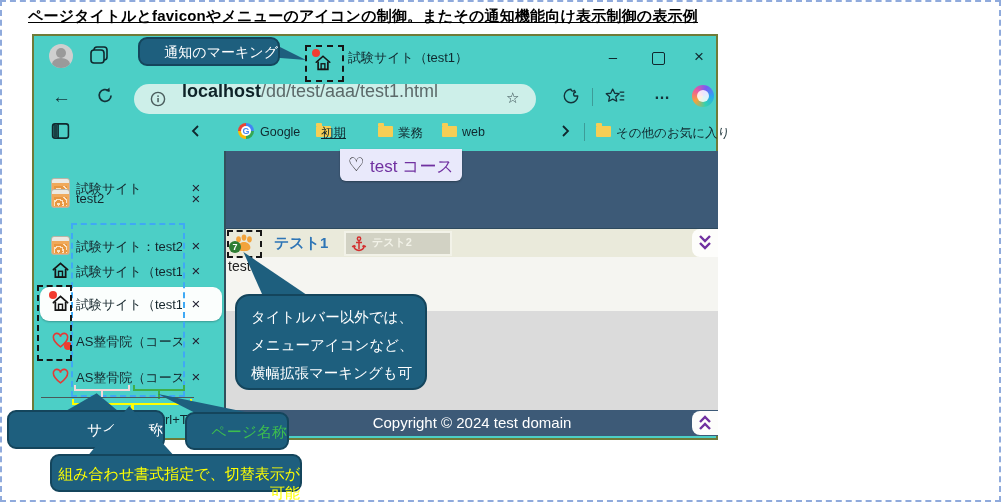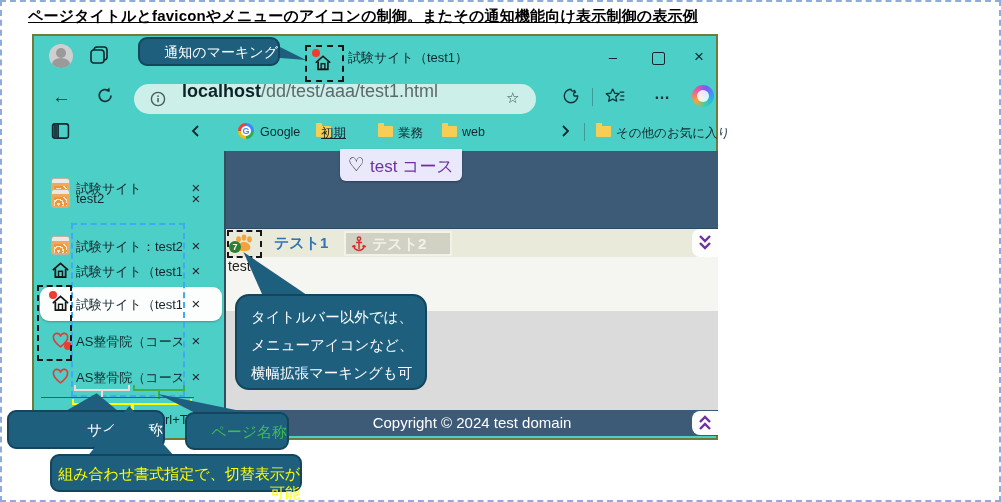--- a/index.html
+++ b/index.html
@@ -51,21 +51,21 @@
   .chead{left:0;top:0;width:100%;height:77px;background:#3D5A77;}
   .logo{left:114px;top:-2px;width:122px;height:32px;background:#E9E9FB;border-radius:0 0 6px 6px;box-shadow:0 1px 2px rgba(0,0,0,.3);}
   .logo .hrt{position:absolute;left:8px;top:4px;font-size:19px;color:#1b1b1b;}
   .logo .txt{position:absolute;left:30px;top:6px;font-size:17px;color:#7030A0;}
   .fswidget{left:352px;top:0;width:140px;height:25px;background:#fff;border-radius:0 0 0 8px;box-shadow:0 1px 2px rgba(0,0,0,.3);}
   .fslabel{position:absolute;left:8px;top:5px;font-size:12px;color:#111;}
   .fsbtn{position:absolute;top:2px;width:20px;height:20px;background:#FFFDE6;border:1px solid #9a9a8a;border-radius:3px;font-size:12px;text-align:center;line-height:20px;color:#111;box-sizing:border-box;}
   .tabbar{left:0;top:77px;width:100%;height:28px;background:#EAEADB;border-top:1px solid #2e4a5e;}
   .ptab1-label{position:absolute;left:48px;top:5px;font-size:15px;color:#2E75B6;font-weight:bold;}
   .ptab2{position:absolute;left:118px;top:2px;width:108px;height:25px;background:#D2D2C4;border:2px solid #F2F2E8;box-sizing:border-box;}
-  .ptab2 .lbl{position:absolute;left:26px;top:2px;font-size:15px;color:#F2F2E8;font-weight:bold;}
+  .ptab2 .lbl{position:absolute;left:26px;top:2px;font-size:11px;color:#F2F2E8;font-weight:bold;}
   .chevbtn{width:26px;height:28px;background:#FDFDFB;border-radius:8px 0 0 8px;}
   .bodytext{left:2px;top:107px;font-size:14px;color:#222;}
   .graypanel{left:0;top:160px;width:100%;height:99px;background:#DBDBDB;}
   .cfoot{left:0;top:259px;width:100%;height:26px;background:#3D5A77;color:#fff;text-align:center;font-size:15px;line-height:26px;}
   
   .callout{background:#1E5F7E;border:2px solid #14455C;border-radius:9px;box-sizing:border-box;color:#fff;}
   .tail{background:#1E5F7E;}
   .ctext{position:absolute;width:100%;text-align:right;}
   svg{display:block;}
 </style>

